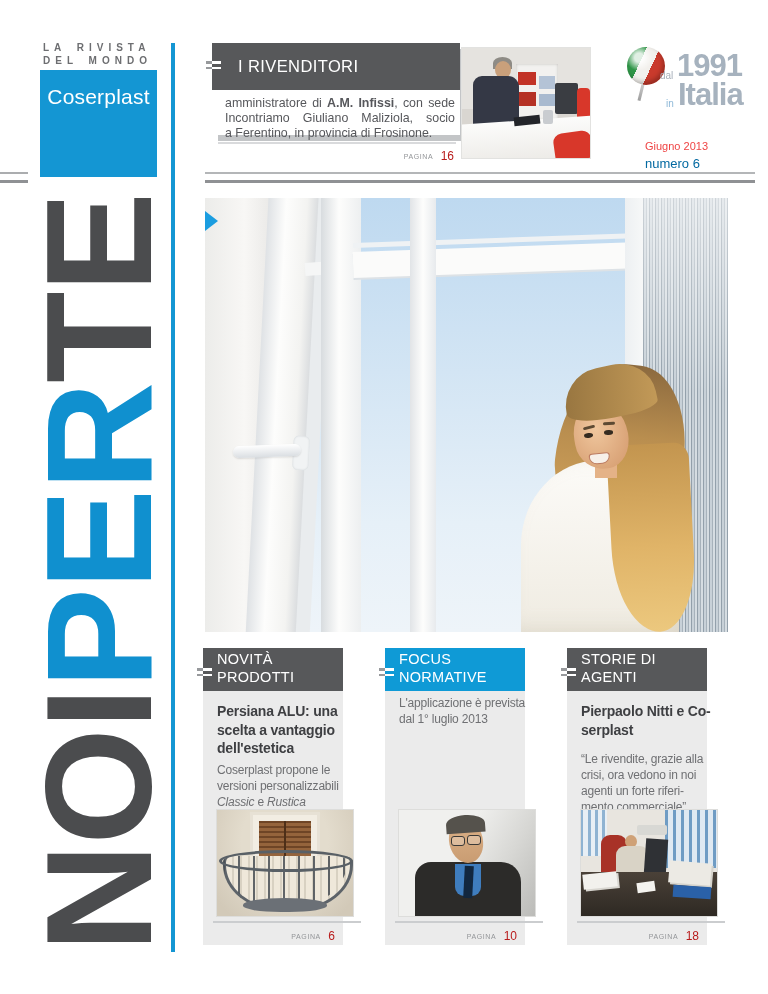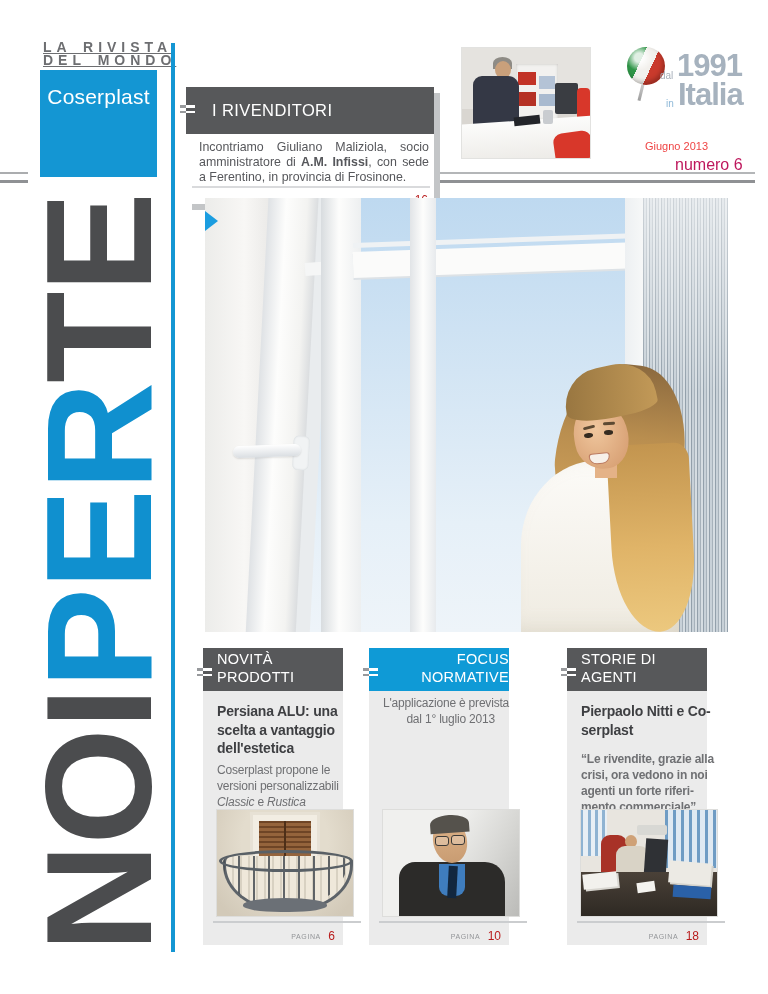--- a/index.html
+++ b/index.html
@@ -1,41 +1,41 @@
 <!DOCTYPE html>
 <html><head>
 <meta charset="utf-8">
 <style>
   html,body{margin:0;padding:0;background:#ffffff;}
   .page{position:relative;width:768px;height:994px;background:#ffffff;overflow:hidden;
         font-family:"Liberation Sans", sans-serif;}
   .abs{position:absolute;}
 
   
-  .tagline{left:43px;top:41px;width:118px;color:#6d6e71;font-size:14px;font-weight:700;
-           letter-spacing:5px;word-spacing:3px;line-height:13px;white-space:nowrap;text-decoration:underline;}
+  .tagline{left:43px;top:41px;width:118px;color:#6d6e71;font-size:10px;font-weight:700;
+           letter-spacing:5px;word-spacing:3px;line-height:13px;white-space:nowrap;}
   .brand-box{left:40px;top:70px;width:117px;height:107px;background:#1496d3;}
   .brand-box span{display:block;padding-top:15px;text-align:center;color:#fff;font-size:21px;
                   font-weight:400;letter-spacing:0.2px;}
   .blue-vline{left:171px;top:43px;width:3.5px;height:909px;background:#1496d3;}
 
   .vword{left:40px;top:952px;width:772px;height:118px;transform-origin:0 0;
          transform:rotate(-90deg);font-size:150px;line-height:118px;font-weight:700;
          letter-spacing:-1px;white-space:nowrap;}
   .vseg-gray{color:#4b4c4e;} .vseg-blue{color:#1090cf;}
 
   
   .lrule1{left:0;top:172px;width:28px;height:2px;background:#abadaf;}
   .lrule2{left:0;top:180px;width:28px;height:2.5px;background:#8f9194;}
   .mrule1{left:205px;top:172px;width:550px;height:2px;background:#b4b6b8;}
   .mrule2{left:205px;top:180px;width:550px;height:2.5px;background:#8f9194;}
 
   
-  .feature-card{left:186px;top:43px;width:248px;height:117px;background:#ffffff;
-                box-shadow:6px 6px 0 #c3c5c7;margin-top:44px;}
+  .feature-card{left:212px;top:43px;width:248px;height:92px;background:#ffffff;
+                box-shadow:6px 6px 0 #c3c5c7;}
   .feature-header{position:relative;height:47px;background:#57585a;color:#fff;}
   .feature-header .fh-text{position:absolute;left:26px;top:14px;font-size:16.5px;letter-spacing:0.4px;}
   .marker{position:absolute;width:15px;}
   .marker i{display:block;height:2.5px;margin-bottom:3px;
             background:linear-gradient(90deg,#97999c 0 40%,#ffffff 40%);}
   .feature-marker{left:-6px;top:18px;}
   .feature-body{position:absolute;left:13px;top:53px;width:230px;color:#56575b;
                 font-size:12.4px;line-height:15px;}
   .jline{text-align:justify;text-align-last:justify;white-space:normal;}
   .feature-rule{position:absolute;left:6px;width:238px;top:99px;border-top:2px solid #d9dadc;}
@@ -69,21 +69,21 @@
               transform:rotate(14deg);}
   .pin-ball{left:7px;top:3px;width:38px;height:38px;border-radius:50%;
             background:radial-gradient(circle at 32% 28%, rgba(255,255,255,0.85) 0 12%, rgba(255,255,255,0) 35%),
                        linear-gradient(115deg,#2f9547 0 36%,#f2f0ec 36% 60%,#c93a2c 60%);
             box-shadow:inset -2px -3px 4px rgba(0,0,0,0.25);}
   .logo-dal{left:40px;top:26px;font-size:10px;color:#a7b0ba;}
   .logo-year{left:57px;top:4px;font-size:31px;font-weight:700;color:#a6b2be;letter-spacing:-1px;}
   .logo-in{left:46px;top:54px;font-size:10px;color:#8fb9d8;}
   .logo-country{left:58px;top:33px;font-size:31px;font-weight:700;color:#a6b2be;letter-spacing:-1px;}
   .issue-date{left:645px;top:140px;font-size:11px;color:#ef4444;}
-  .issue-num{left:675px;top:156px;font-size:16px;color:#be185d;}
+  .issue-num{left:645px;top:156px;font-size:13px;color:#0369a1;}
 
   
   .hero{left:205px;top:198px;width:523px;height:434px;overflow:hidden;
         background:linear-gradient(180deg,#bed9f0 0,#d3e5f4 40%,#e6f0f8 75%,#eef4f9 100%);}
   .h-wall{left:0;top:0;width:72px;height:434px;
           background:linear-gradient(90deg,#ececea,#f8f7f5 55%,#e7e6e4);}
   .h-sash{left:52px;top:-10px;width:52px;height:460px;transform:rotate(3deg);
           background:linear-gradient(90deg,#dfe2e5,#fdfdfc 35%,#f3f3f1 75%,#d6d9dc);}
   .h-sash-edge{left:102px;top:-10px;width:14px;height:460px;transform:rotate(3deg);background:#e9ecee;}
   .h-sill{left:100px;top:62px;width:86px;height:13px;background:#f5f6f6;transform:rotate(-4deg);}
@@ -125,31 +125,31 @@
   .h-eye-l{left:379px;top:235px;transform:rotate(-8deg);}
   .h-eye-r{left:399px;top:232px;transform:rotate(-4deg);}
   .h-mouth{left:384px;top:255px;width:19px;height:9px;background:#f7f0e9;border:1.5px solid #bb7a60;
            border-radius:4px 4px 10px 10px;transform:rotate(-6deg);}
   .h-neck{left:390px;top:266px;width:22px;height:14px;background:#e4b287;}
   .photo-arrow{left:205px;top:211px;width:0;height:0;border-left:13px solid #1b9de0;
                border-top:10px solid transparent;border-bottom:10px solid transparent;}
 
   
   .card{top:648px;width:140px;height:297px;background:#ebebeb;}
-  .card1{left:203px;} .card2{left:369px;text-align:right;} .card3{left:567px;}
+  .card1{left:203px;} .card2{left:385px;} .card3{left:567px;}
   .card-header{position:relative;height:40px;color:#ffffff;font-size:14.5px;line-height:17.5px;
                padding:3px 0 0 14px;letter-spacing:0.3px;}
   .hdr-gray{background:#57585a;} .hdr-blue{background:#0f9ad6;}
   .card-marker{left:-6px;top:20px;}
   .card-title{margin:11px 14px 0;font-size:14px;font-weight:700;line-height:18.5px;color:#3e3f42;
               letter-spacing:-0.2px;}
   .card-title div{white-space:nowrap;}
   .card-body{margin:4px 14px 0;font-size:12px;line-height:16px;color:#6f7073;letter-spacing:-0.2px;}
   .card-body div{white-space:nowrap;}
-  .quote-body{margin-top:12px;font-weight:bold;}
+  .quote-body{margin-top:12px;}
   .card-photo{position:absolute;left:14px;top:162px;width:136px;height:106px;overflow:hidden;
               box-shadow:0 0 0 1px #dddddb;}
   .card-rule{position:absolute;left:10px;width:148px;top:273px;border-top:2px solid #cbcdcf;}
   .card-page{position:absolute;right:8px;top:278px;}
 
   
   .bphoto{background:radial-gradient(ellipse at 50% 30%,#e3dccd 0 45%,#d2c9b8 90%);}
   .b-frame{left:36px;top:5px;width:64px;height:76px;background:#f2ede3;box-shadow:0 0 0 3px #e7e1d5;}
   .b-shutter{left:42px;top:11px;width:52px;height:70px;
              background:repeating-linear-gradient(180deg,#6f4526 0 2.5px,#95643c 2.5px 5px);}
@@ -218,22 +218,22 @@
 
   <div class="abs feature-card">
     <div class="feature-header hdr-gray">
       <span class="marker feature-marker">
           <i></i>
           <i></i>
         </span>
       <span class="fh-text">I RIVENDITORI</span>
     </div>
     <div class="feature-body">
+      <div class="jline"><span>amministratore di </span><b>A.M. Infissi</b><span>, con sede</span></div>
       <div class="jline">Incontriamo Giuliano Maliziola, socio</div>
-      <div class="jline"><span>amministratore di </span><b>A.M. Infissi</b><span>, con sede</span></div>
       <div>a Ferentino, in provincia di Frosinone.</div>
     </div>
     <div class="feature-rule"></div>
     <div class="pagef">
       <span class="pg-label">PAGINA</span>
       <span class="pg-num">16</span>
     </div>
   </div>
 
   <div class="abs fphoto">

